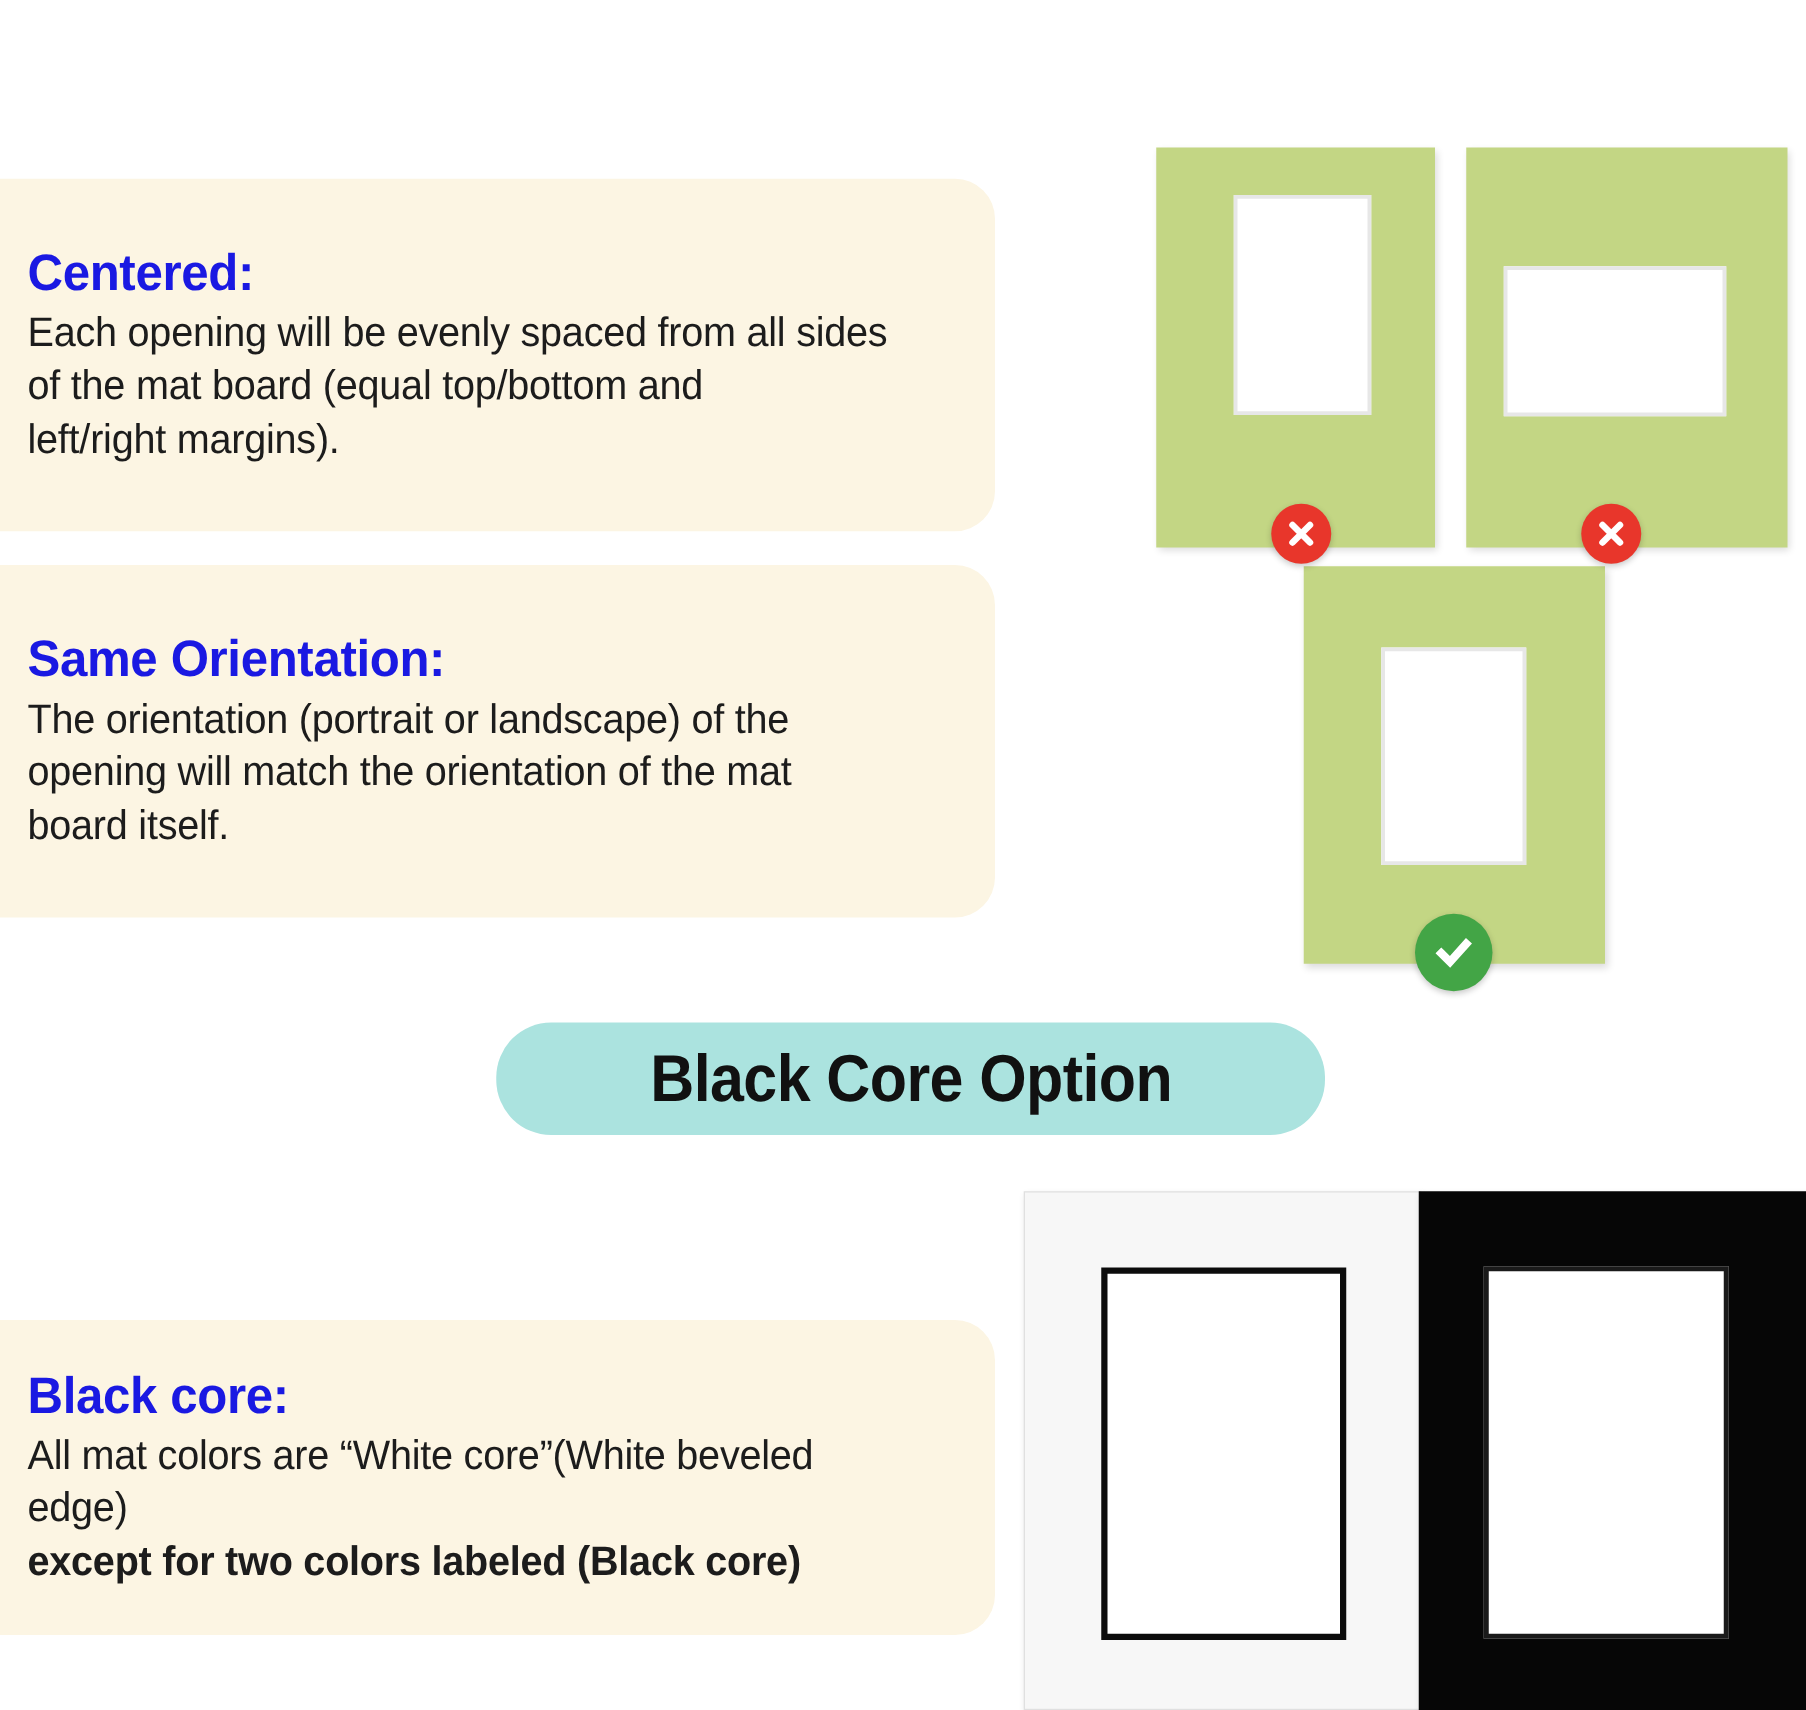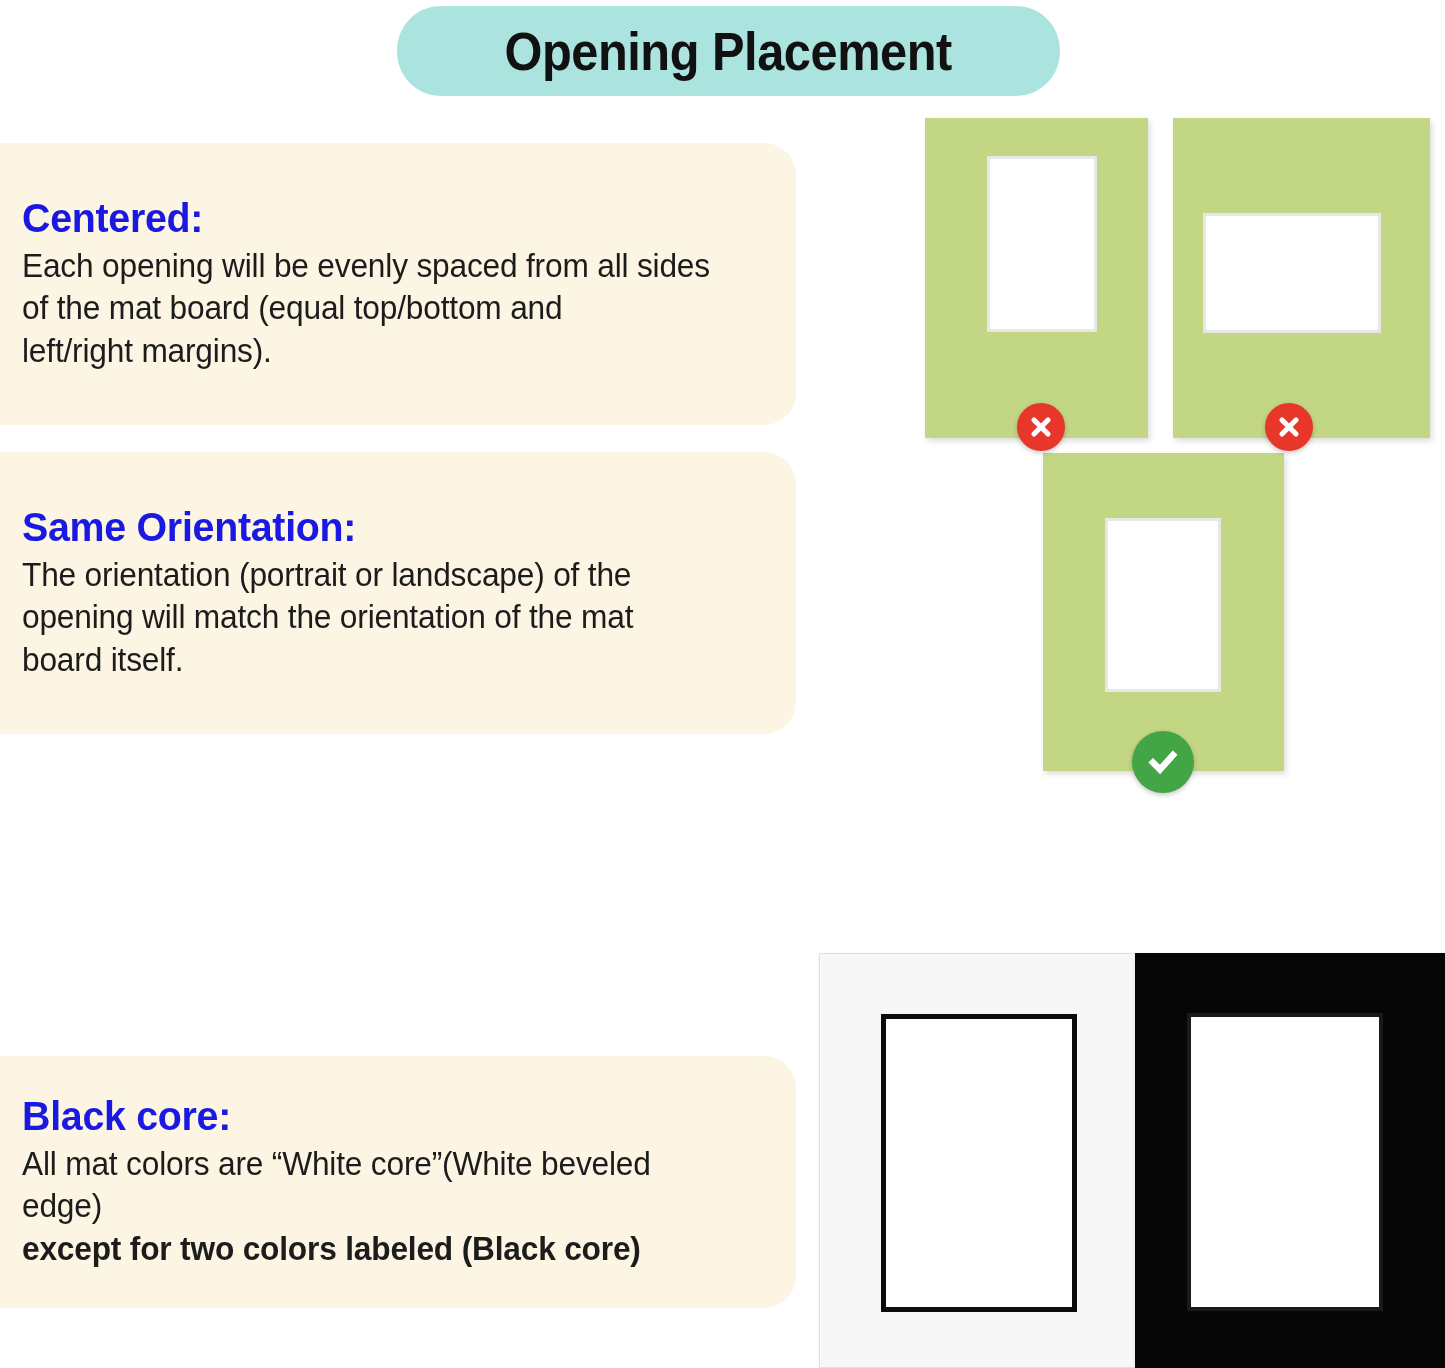--- a/index.html
+++ b/index.html
@@ -147,23 +147,20 @@
     left: 52px; top: 60px; width: 196px; height: 298px;
     background: #ffffff;
     border: 4px solid #1a1a1a;
   }
 </style>
 </head>
 <body>
 
 <div id="page">
 
-  <div class="banner" id="banner-opening">
-    <span class="banner-text">Opening Placement</span>
-  </div>
 
   <div class="card" id="card-centered">
     <div class="card-heading">Centered:</div>
     <div class="card-body">Each opening will be evenly spaced from all sides</div>
     <div class="card-body">of the mat board (equal top/bottom and</div>
     <div class="card-body">left/right margins).</div>
   </div>
 
   <div class="card" id="card-orientation">
     <div class="card-heading">Same Orientation:</div>
@@ -192,20 +189,23 @@
 
   <div class="mat mat-green" id="mat-correct">
     <div class="opening"></div>
   </div>
   <div class="badge badge-check" id="badge-check-1">
     <svg width="36" height="36" viewBox="0 0 36 36" aria-hidden="true">
       <path d="M8 18.5 L15 25.5 L28 11" stroke="#ffffff" stroke-width="6.5" stroke-linecap="square" stroke-linejoin="miter" fill="none"></path>
     </svg>
   </div>
 
+  <div class="banner" id="banner-blackcore">
+    <span class="banner-text">Black Core Option</span>
+  </div>
 
   <div class="card" id="card-blackcore">
     <div class="card-heading">Black core:</div>
     <div class="card-body">All mat colors are “White core”(White beveled edge)</div>
     <div class="card-body bold">except for two colors labeled (Black core)</div>
   </div>
 
   <div class="mat" id="mat-white-core">
     <div class="core-opening"></div>
   </div>

